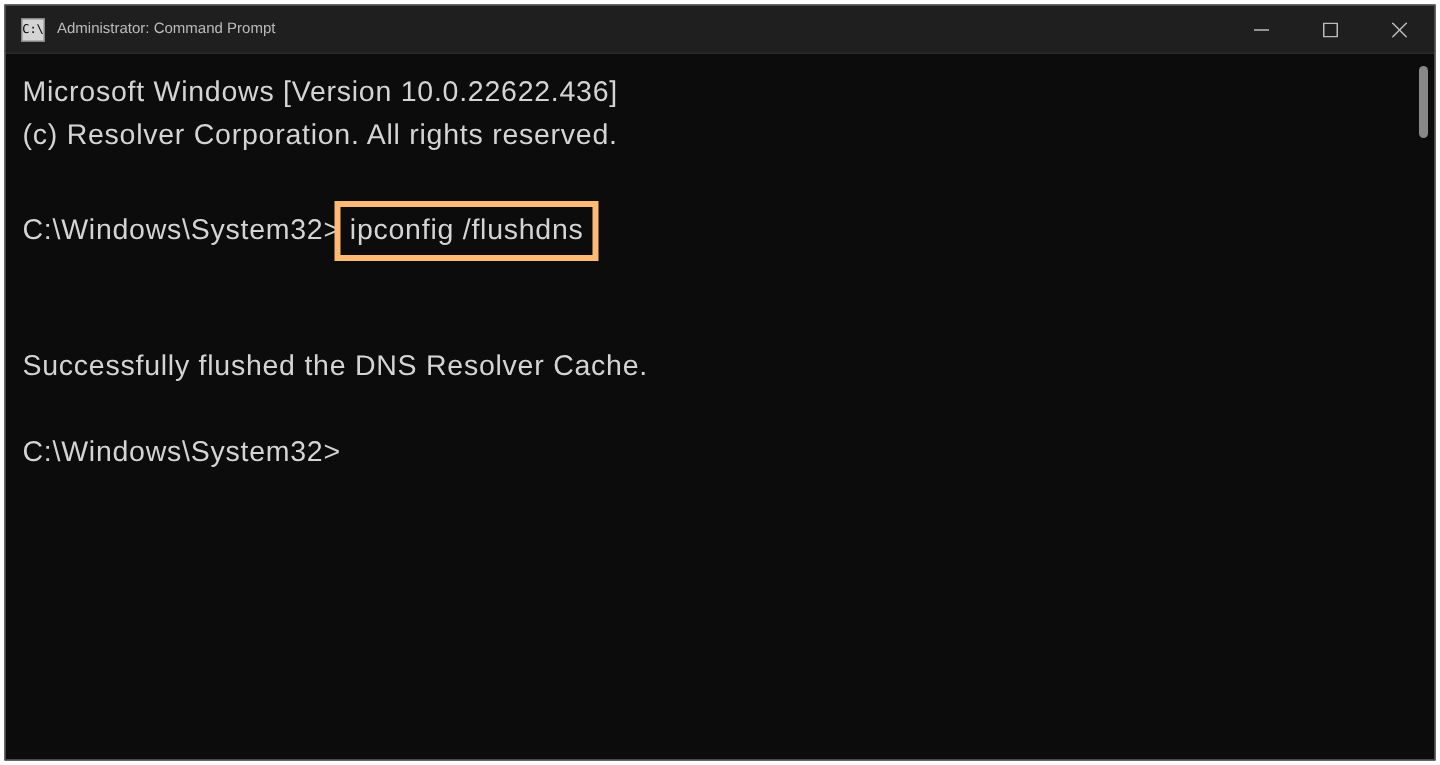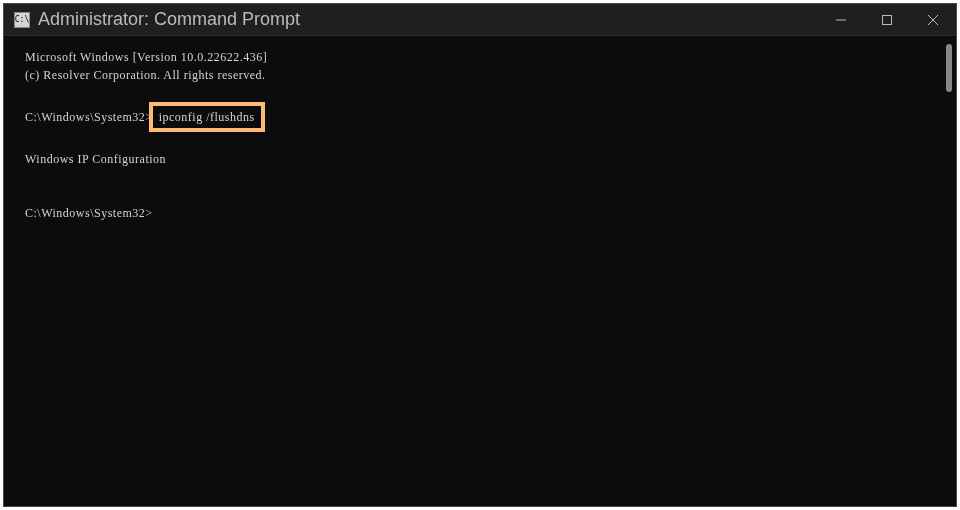--- a/index.html
+++ b/index.html
@@ -41,21 +41,21 @@
       border: 1px solid #888;
       display: flex;
       align-items: center;
       justify-content: center;
       font-size: 8px;
       color: #000;
       font-family: monospace;
     }
     .titlebar-title {
       color: #bbbbbb;
-      font-size: 18px;
+      font-size: 10px;
       font-family: "Segoe UI", sans-serif;
       flex: 1;
     }
     .titlebar-controls {
       display: flex;
       height: 100%;
     }
     .titlebar-btn {
       width: 46px;
       height: 100%;
@@ -66,24 +66,24 @@
       font-family: "Segoe UI", sans-serif;
     }
     .titlebar-btn svg {
       stroke: #bbbbbb;
       stroke-width: 1;
       fill: none;
     }
     .terminal {
       flex: 1;
       background: #0c0c0c;
-      padding: 12px 21px;
+      padding: 12px 11px;
       color: #d4d4d4;
-      font-family: Liberation Serif, serif;
-      font-size: 12px;
+      font-family: Liberation Sans, sans-serif;
+      font-size: 19px;
       line-height: 1.5;
       position: relative;
       overflow: hidden;
       letter-spacing: 0.5px;
     }
     .terminal-line {
       white-space: pre;
       min-height: 1.5em;
     }
     .command-line {
@@ -139,18 +139,18 @@
   </div>
   <div class="terminal">
     <div class="scrollbar"></div>
     <div class="terminal-line">Microsoft Windows [Version 10.0.22622.436]</div>
     <div class="terminal-line">(c) Resolver Corporation. All rights reserved.</div>
     <div class="blank-line"></div>
     <div class="command-line">
       <span>C:\Windows\System32&gt;</span><span class="highlight-box">ipconfig /flushdns</span>
     </div>
     <div class="blank-line"></div>
-    <div class="terminal-line">Windows IP Configuration</div>
     <div class="blank-line"></div>
+    <div class="terminal-line">Successfully flushed the DNS Resolver Cache.</div>
     <div class="blank-line"></div>
     <div class="terminal-line">C:\Windows\System32&gt;</div>
   </div>
 </div>
 
 </body></html>

